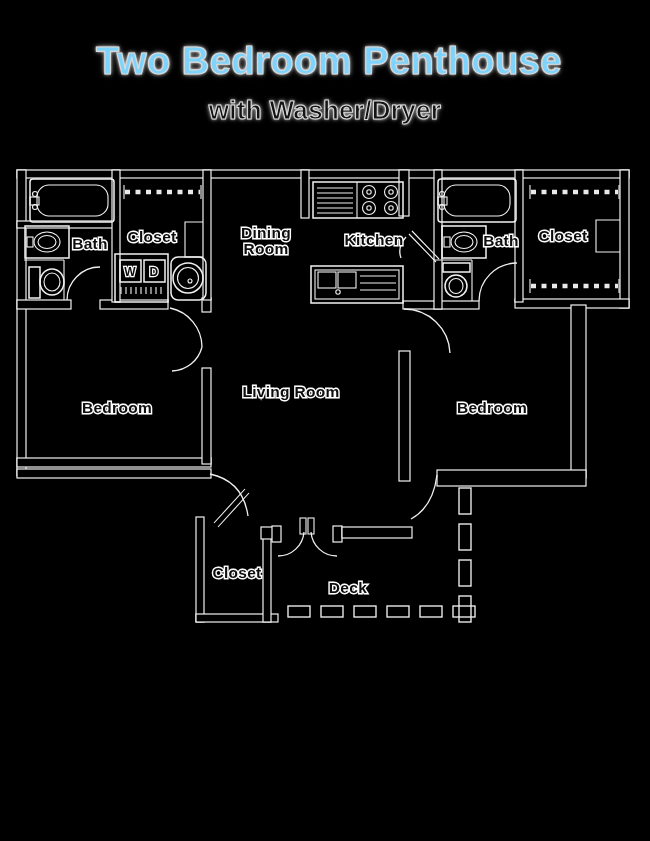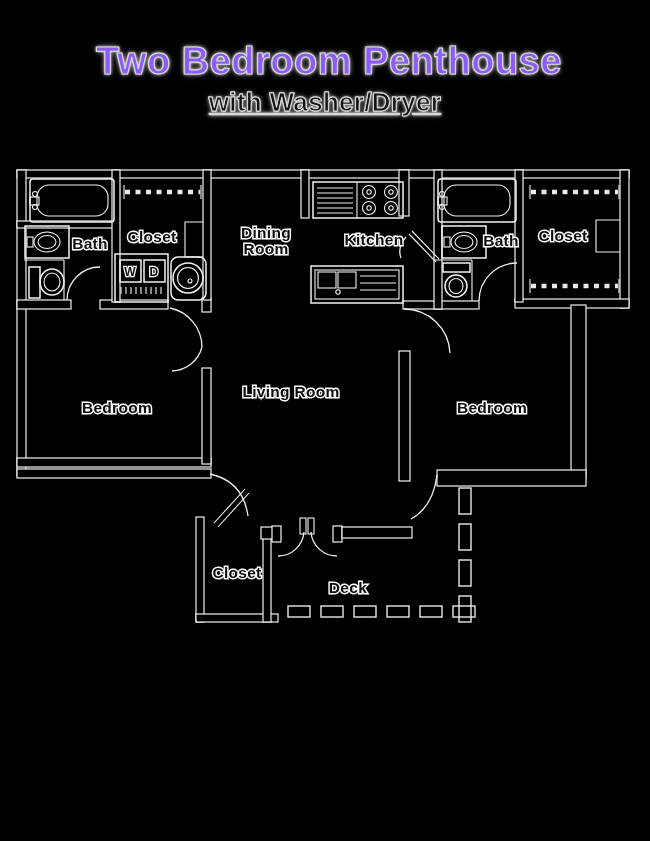--- a/index.html
+++ b/index.html
@@ -5,28 +5,27 @@
   html,body{margin:0;padding:0;}
   body{
     width:650px;height:841px;overflow:hidden;
     background:#000;
     font-family:"Liberation Sans", sans-serif;
   }
   .stage{position:relative;width:650px;height:841px;background:#000;}
   .titlewrap{position:absolute;top:0;left:0;width:650px;text-align:center;}
   .title{
     margin:40px 0 0 8px;font-size:38px;font-weight:700;letter-spacing:.5px;
-    color:#8b5cf6;-webkit-text-stroke:1.1px #d9d9d9;
+    color:#7dd3fc;-webkit-text-stroke:1.1px #d9d9d9;
     text-shadow:0 0 2px #ffffff,0 0 4px rgba(255,255,255,.75),0 0 7px rgba(255,255,255,.35);
   }
   .subtitle{
-    margin:4px 0 0 0;font-size:26px;font-weight:700;letter-spacing:.3px;
+    margin:12px 0 0 0;font-size:26px;font-weight:700;letter-spacing:.3px;
     color:#141414;-webkit-text-stroke:1px #d9d9d9;
     text-shadow:0 0 2px #ffffff,0 0 4px rgba(255,255,255,.7),0 0 6px rgba(255,255,255,.3);
-    text-decoration:underline;
   }
   svg{position:absolute;top:0;left:0;}
   .wall{fill:#000;stroke:#f2f2f2;stroke-width:1.2;}
   .fix{fill:none;stroke:#f2f2f2;stroke-width:1.5;}
   .thin{fill:none;stroke:#f2f2f2;stroke-width:1.1;}
   .arc{fill:none;stroke:#efefef;stroke-width:1.3;}
   .rod{fill:none;stroke:#e9e9e9;stroke-width:4.5;stroke-dasharray:5 5.5;}
   .rail{fill:none;stroke:#e9e9e9;stroke-width:1.4;}
   .lbl{
     font-family:"Liberation Sans",sans-serif;font-weight:700;font-size:15.5px;

